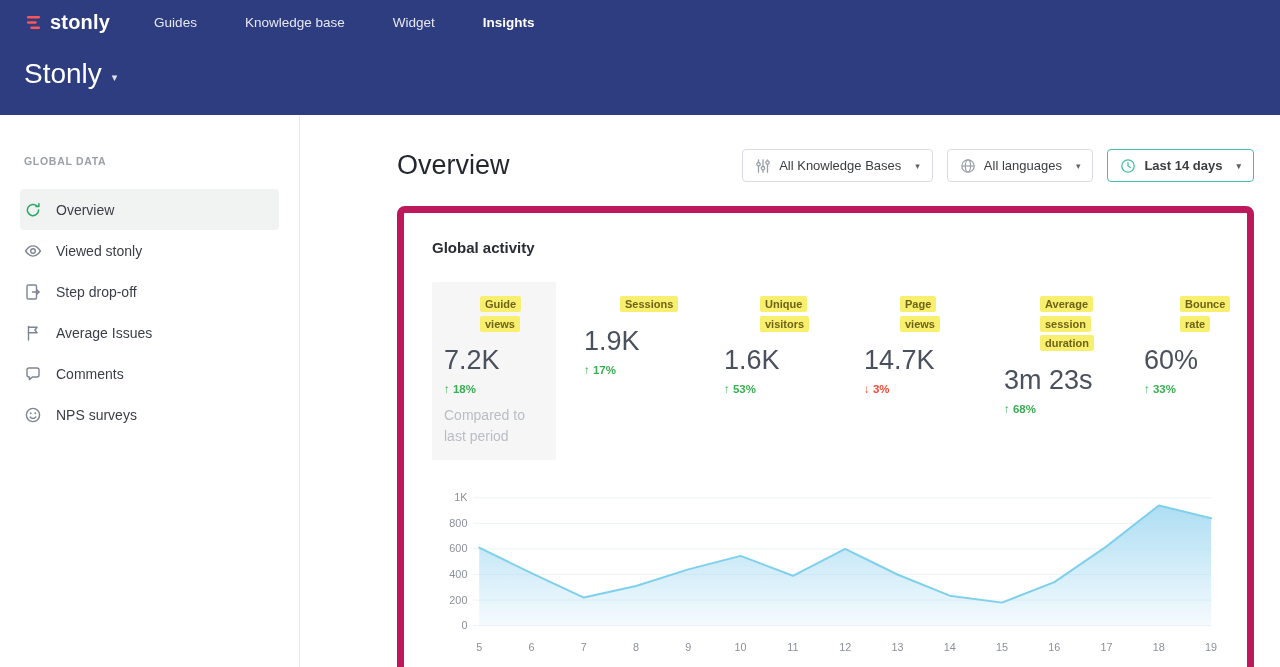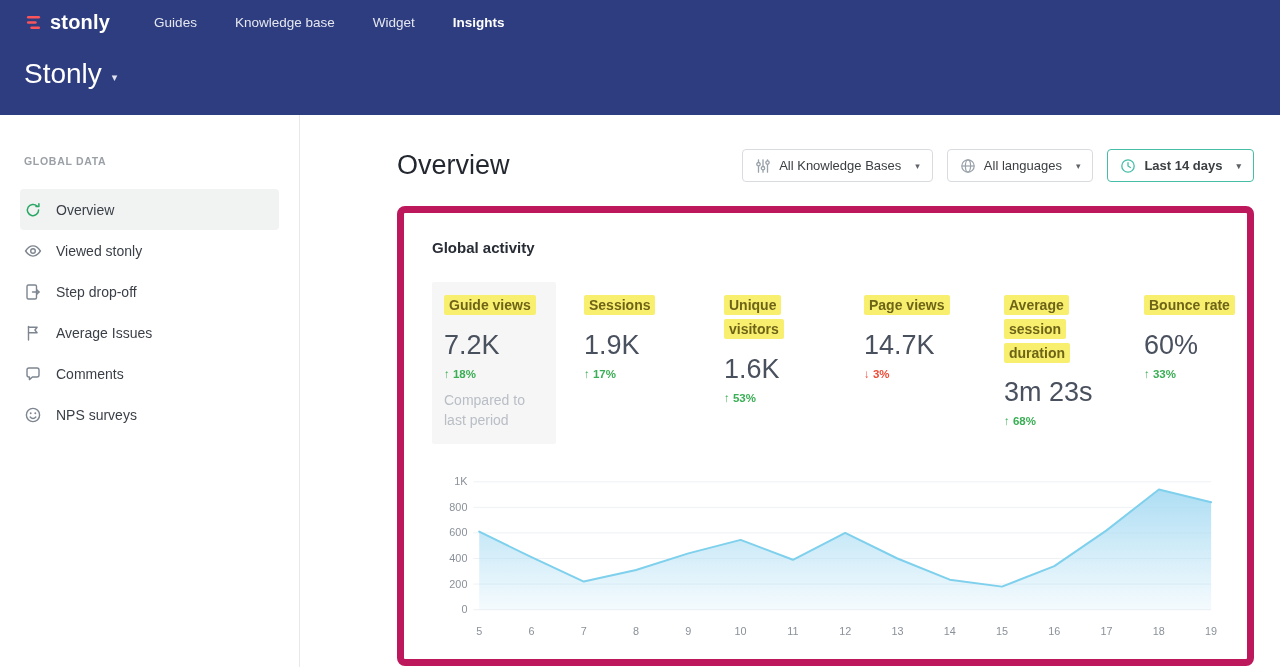--- a/index.html
+++ b/index.html
@@ -5,21 +5,21 @@
   * { box-sizing: border-box; margin: 0; padding: 0; }
   html,body { width:1280px; height:667px; overflow:hidden; }
   body { font-family: "Liberation Sans", sans-serif; background:#fff; color:#333; }
 
   
   .app-header { background:#2d3d7f; height:115px; }
   .topbar { display:flex; align-items:center; height:44px; padding:0 24px; }
   .logo { display:flex; align-items:center; gap:7px; cursor:pointer; }
   .logo-icon { width:19px; height:19px; }
   .logo-text { color:#fff; font-size:20px; font-weight:700; letter-spacing:.2px; }
-  .topnav { display:flex; align-items:flex-start; gap:38px; margin-left:44px; }
+  .topnav { display:flex; align-items:flex-start; gap:48px; margin-left:44px; }
   .nav-item { color:rgba(255,255,255,.88); font-size:13.5px; cursor:pointer; text-decoration:none; }
   .nav-item.active { color:#fff; font-weight:700; }
   .workspace-row { display:flex; align-items:center; gap:10px; padding:14px 0 0 24px; }
   .workspace-title { color:#fff; font-size:28px; font-weight:400; cursor:pointer; }
   .workspace-caret { color:rgba(255,255,255,.85); font-size:11px; cursor:pointer; margin-top:6px; }
 
   
   .layout { display:flex; height:552px;gap:27px; }
   .sidebar { width:300px; flex:0 0 300px; border-right:1px solid #e7e8ea; padding-top:40px; background:#fff; }
   .section-label { margin:0 0 22px 24px; font-size:10.5px; font-weight:700; letter-spacing:.7px; color:#9aa0a6; }
@@ -37,21 +37,21 @@
   .f-icon { width:16px; height:16px; }
   .caret { font-size:9px; color:#5f6368; margin-left:6px; }
 
   
   .card { border:7px solid #be185d; border-radius:8px; background:#fff; padding:26px 28px 18px; }
   .card h2 { font-size:15px; font-weight:700; color:#272c35; margin-bottom:26px; }
 
   .metrics { display:flex; gap:16px; margin-bottom:24px; align-items:flex-start; }
   .metric { width:124px; flex:0 0 auto; padding:12px 12px 0; cursor:pointer; }
   .metric.selected { background:#f5f6f5; border-radius:2px; padding-bottom:14px; }
-  .metric-label { display:inline; background:#f8ef6f; color:#6e6418; font-size:14px; font-weight:700; line-height:1.7; padding:2px 5px; border-radius:2px; box-decoration-break:clone; -webkit-box-decoration-break:clone; }
+  .metric-label { display:inline; background:#f8ef6f; color:#6e6418; font-size:11px; font-weight:700; line-height:1.7; padding:2px 5px; border-radius:2px; box-decoration-break:clone;margin-left:36px; -webkit-box-decoration-break:clone; }
   .metric-value { font-size:27px; font-weight:400; color:#49505e; margin:12px 0 7px; }
   .metric-delta { font-size:11.5px; font-weight:700; }
   .metric-delta.up { color:#3aae54; }
   .metric-delta.down { color:#ee4b36; }
   .metric-note { font-size:14px; color:#b9bec6; margin-top:10px; line-height:1.45; }
 
   .chart { width:100%; height:auto; display:block; margin-top:8px; }
   .chart text { font-family:"Liberation Sans", sans-serif; }
 </style>
 </head>

